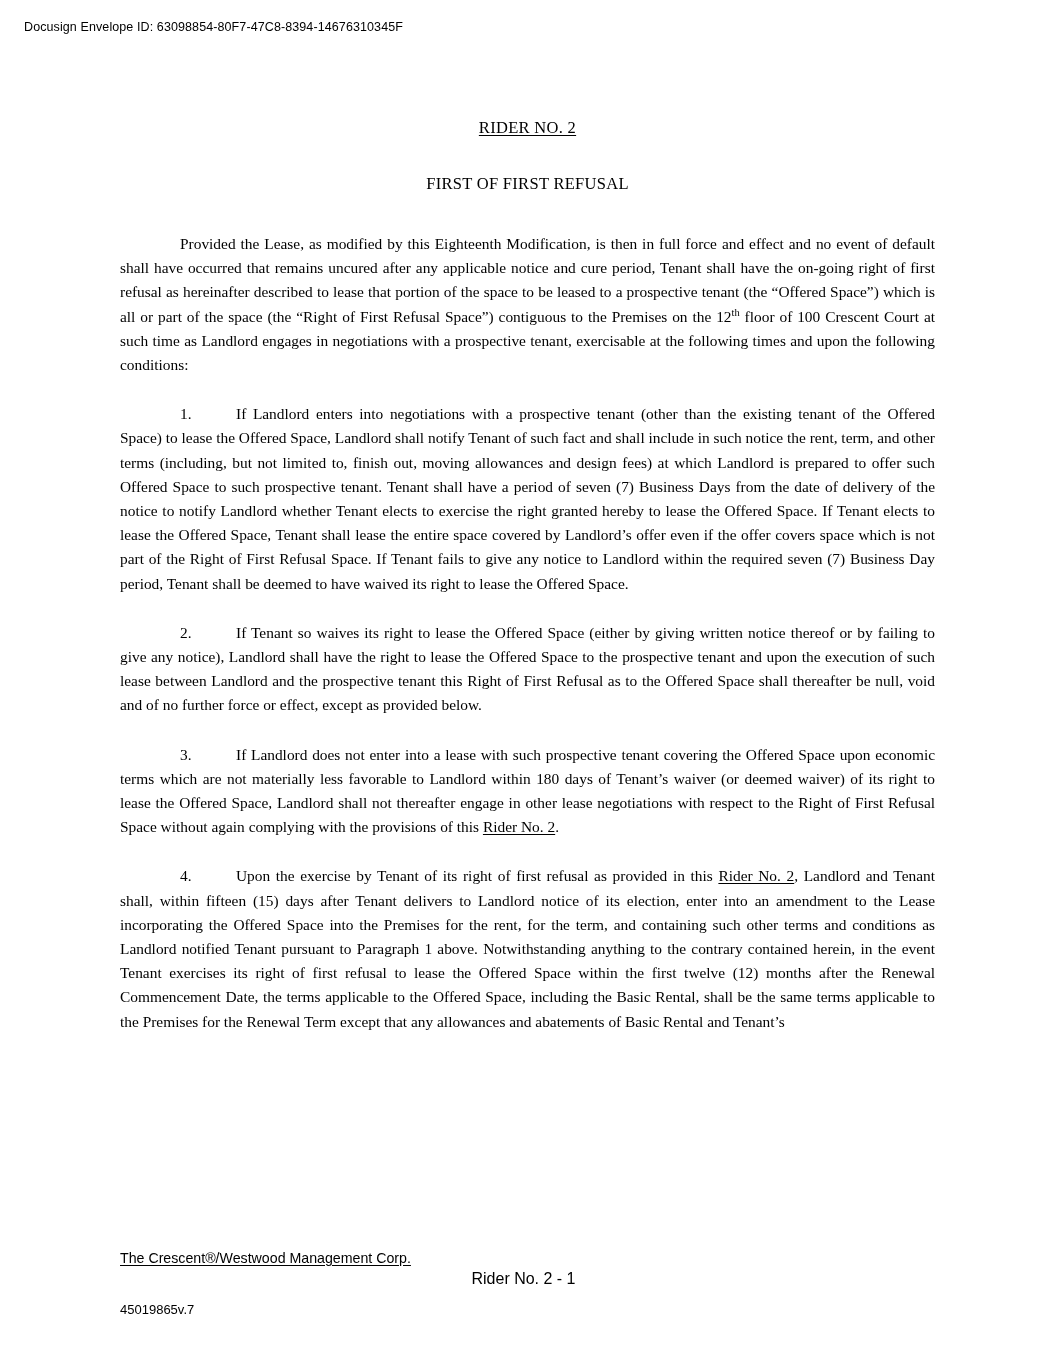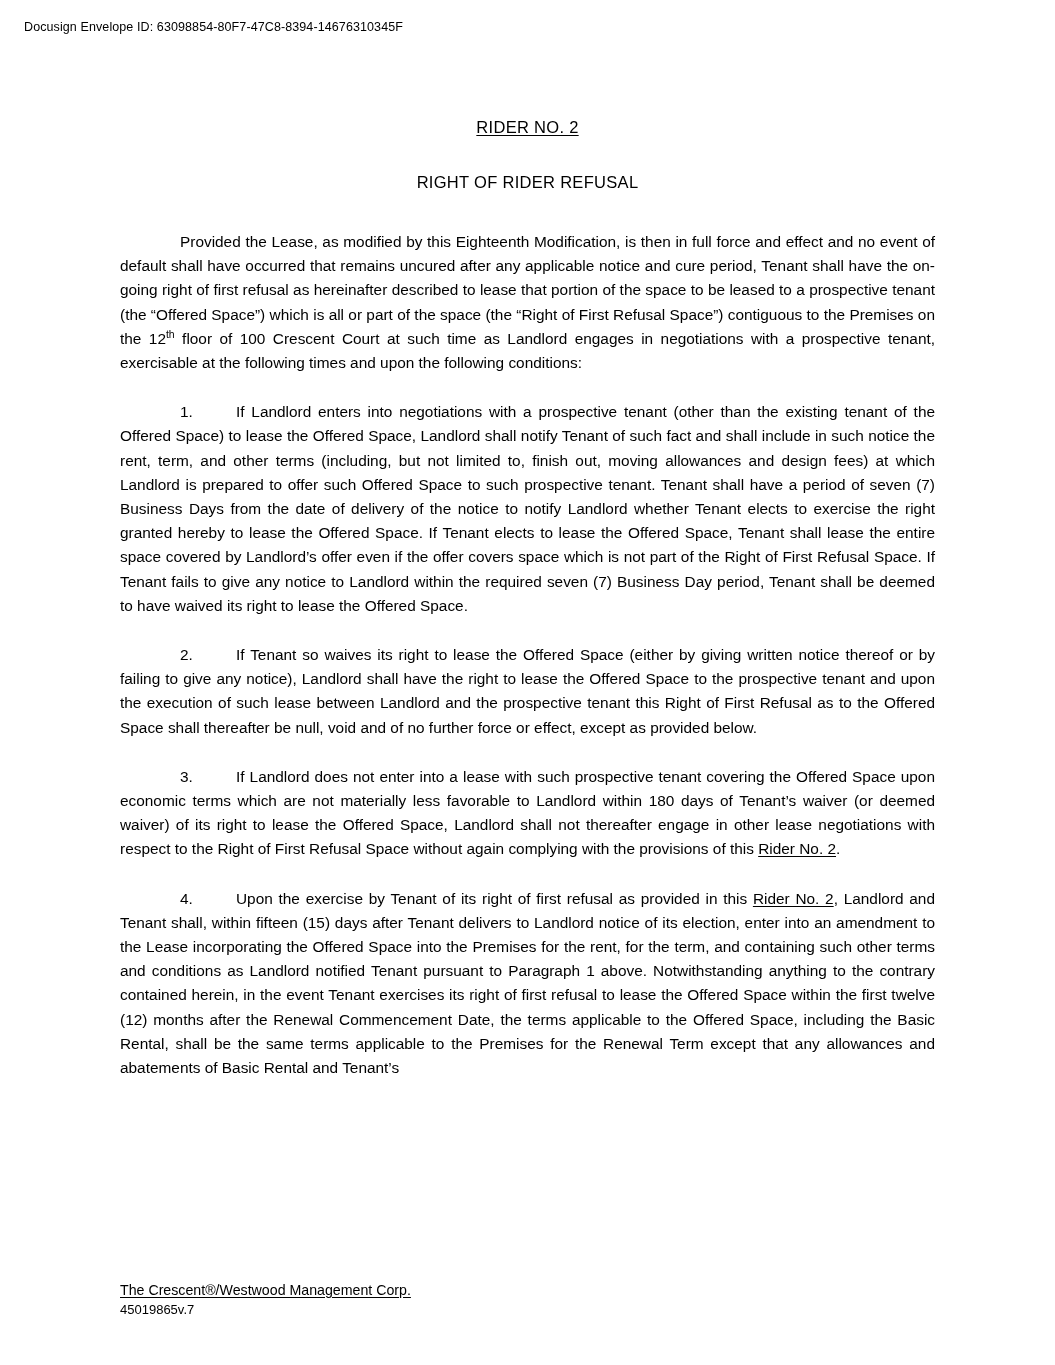--- a/index.html
+++ b/index.html
@@ -22,20 +22,21 @@
     left: 24px;
     font-size: 12.5px;
     letter-spacing: 0.1px;
     color: #000;
   }
   .content {
     position: absolute;
     left: 120px;
     right: 120px;
     top: 118px;
+    font-family: Liberation Serif, serif;
   }
   .doc-title {
     text-align: center;
     font-size: 16.5px;
     letter-spacing: 0.3px;
     text-decoration: underline;
     text-underline-offset: 2px;
     margin: 0 0 36px 0;
     font-weight: 400;
   }
@@ -97,21 +98,21 @@
 </head>
 <body>
 
 <div class="page">
 
   <div class="envelope-id">Docusign Envelope ID: 63098854-80F7-47C8-8394-14676310345F</div>
 
   <div class="content">
 
     <h1 class="doc-title">RIDER NO. 2</h1>
-    <h2 class="doc-subtitle">RIGHT OF RIDER REFUSAL</h2>
+    <h2 class="doc-subtitle">FIRST OF FIRST REFUSAL</h2>
 
     <p class="body">
       <span class="lead-indent"></span><span>Provided the Lease, as modified by this Eighteenth Modification, is then in full force and effect and no event of default shall have occurred that remains uncured after any applicable notice and cure period, Tenant shall have the on-going right of first refusal as hereinafter described to lease that portion of the space to be leased to a prospective tenant (the “Offered Space”) which is all or part of the space (the “Right of First Refusal Space”) contiguous to the Premises on the 12</span><sup>th</sup><span> floor of 100 Crescent Court at such time as Landlord engages in negotiations with a prospective tenant, exercisable at the following times and upon the following conditions:</span>
     </p>
 
     <p class="body">
       <span class="num">1.</span><span>If Landlord enters into negotiations with a prospective tenant (other than the existing tenant of the Offered Space) to lease the Offered Space, Landlord shall notify Tenant of such fact and shall include in such notice the rent, term, and other terms (including, but not limited to, finish out, moving allowances and design fees) at which Landlord is prepared to offer such Offered Space to such prospective tenant.  Tenant shall have a period of seven (7) Business Days from the date of delivery of the notice to notify Landlord whether Tenant elects to exercise the right granted hereby to lease the Offered Space.  If Tenant elects to lease the Offered Space, Tenant shall lease the entire space covered by Landlord’s offer even if the offer covers space which is not part of the Right of First Refusal Space.  If Tenant fails to give any notice to Landlord within the required seven (7) Business Day period, Tenant shall be deemed to have waived its right to lease the Offered Space.</span>
     </p>
 
     <p class="body">
@@ -123,16 +124,17 @@
     </p>
 
     <p class="body">
       <span class="num">4.</span><span>Upon the exercise by Tenant of its right of first refusal as provided in this </span><span class="u">Rider No. 2</span><span>, Landlord and Tenant shall, within fifteen (15) days after Tenant delivers to Landlord notice of its election, enter into an amendment to the Lease incorporating the Offered Space into the Premises for the rent, for the term, and containing such other terms and conditions as Landlord notified Tenant pursuant to Paragraph 1 above.   Notwithstanding anything to the contrary contained herein, in the event Tenant exercises its right of first refusal to lease the Offered Space within the first twelve (12) months after the Renewal Commencement Date, the terms applicable to the Offered Space, including the Basic Rental, shall be the same terms applicable to the Premises for the Renewal Term except that any allowances and abatements of Basic Rental and Tenant’s</span>
     </p>
 
   </div>
 
   <div class="footer">
     <div class="footer-company">The Crescent®/Westwood Management Corp.</div>
+    <div class="footer-page">Rider No. 2 - 1</div>
     <div class="footer-docnum">45019865v.7</div>
   </div>
 
 </div>
 
 </body></html>

